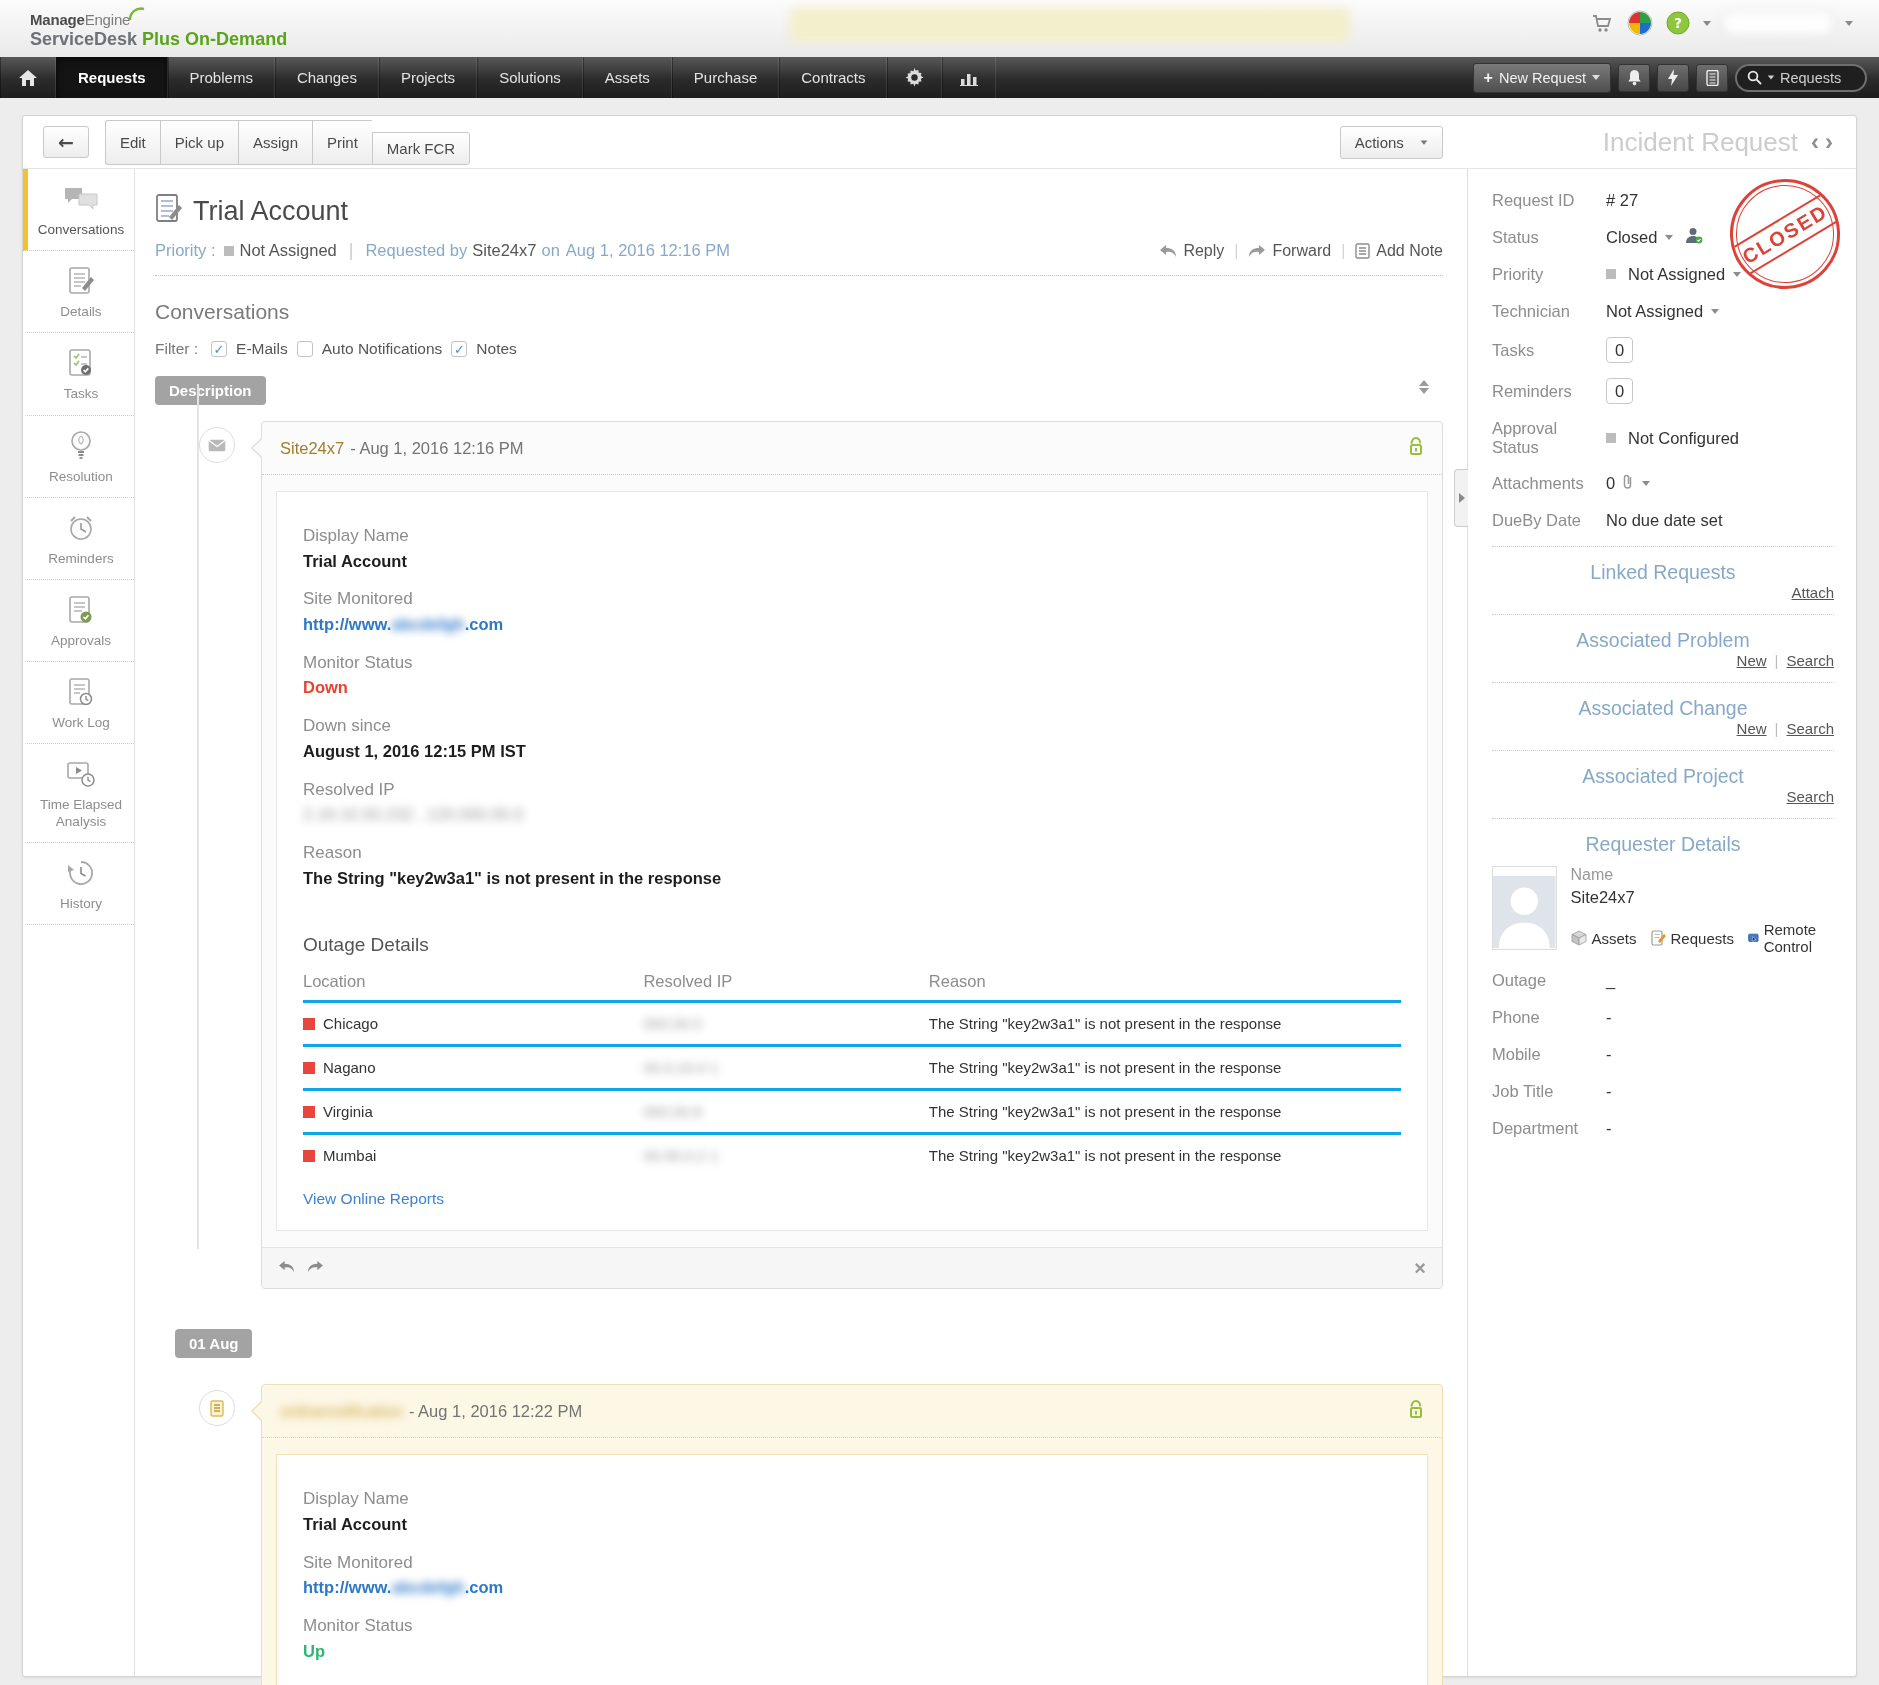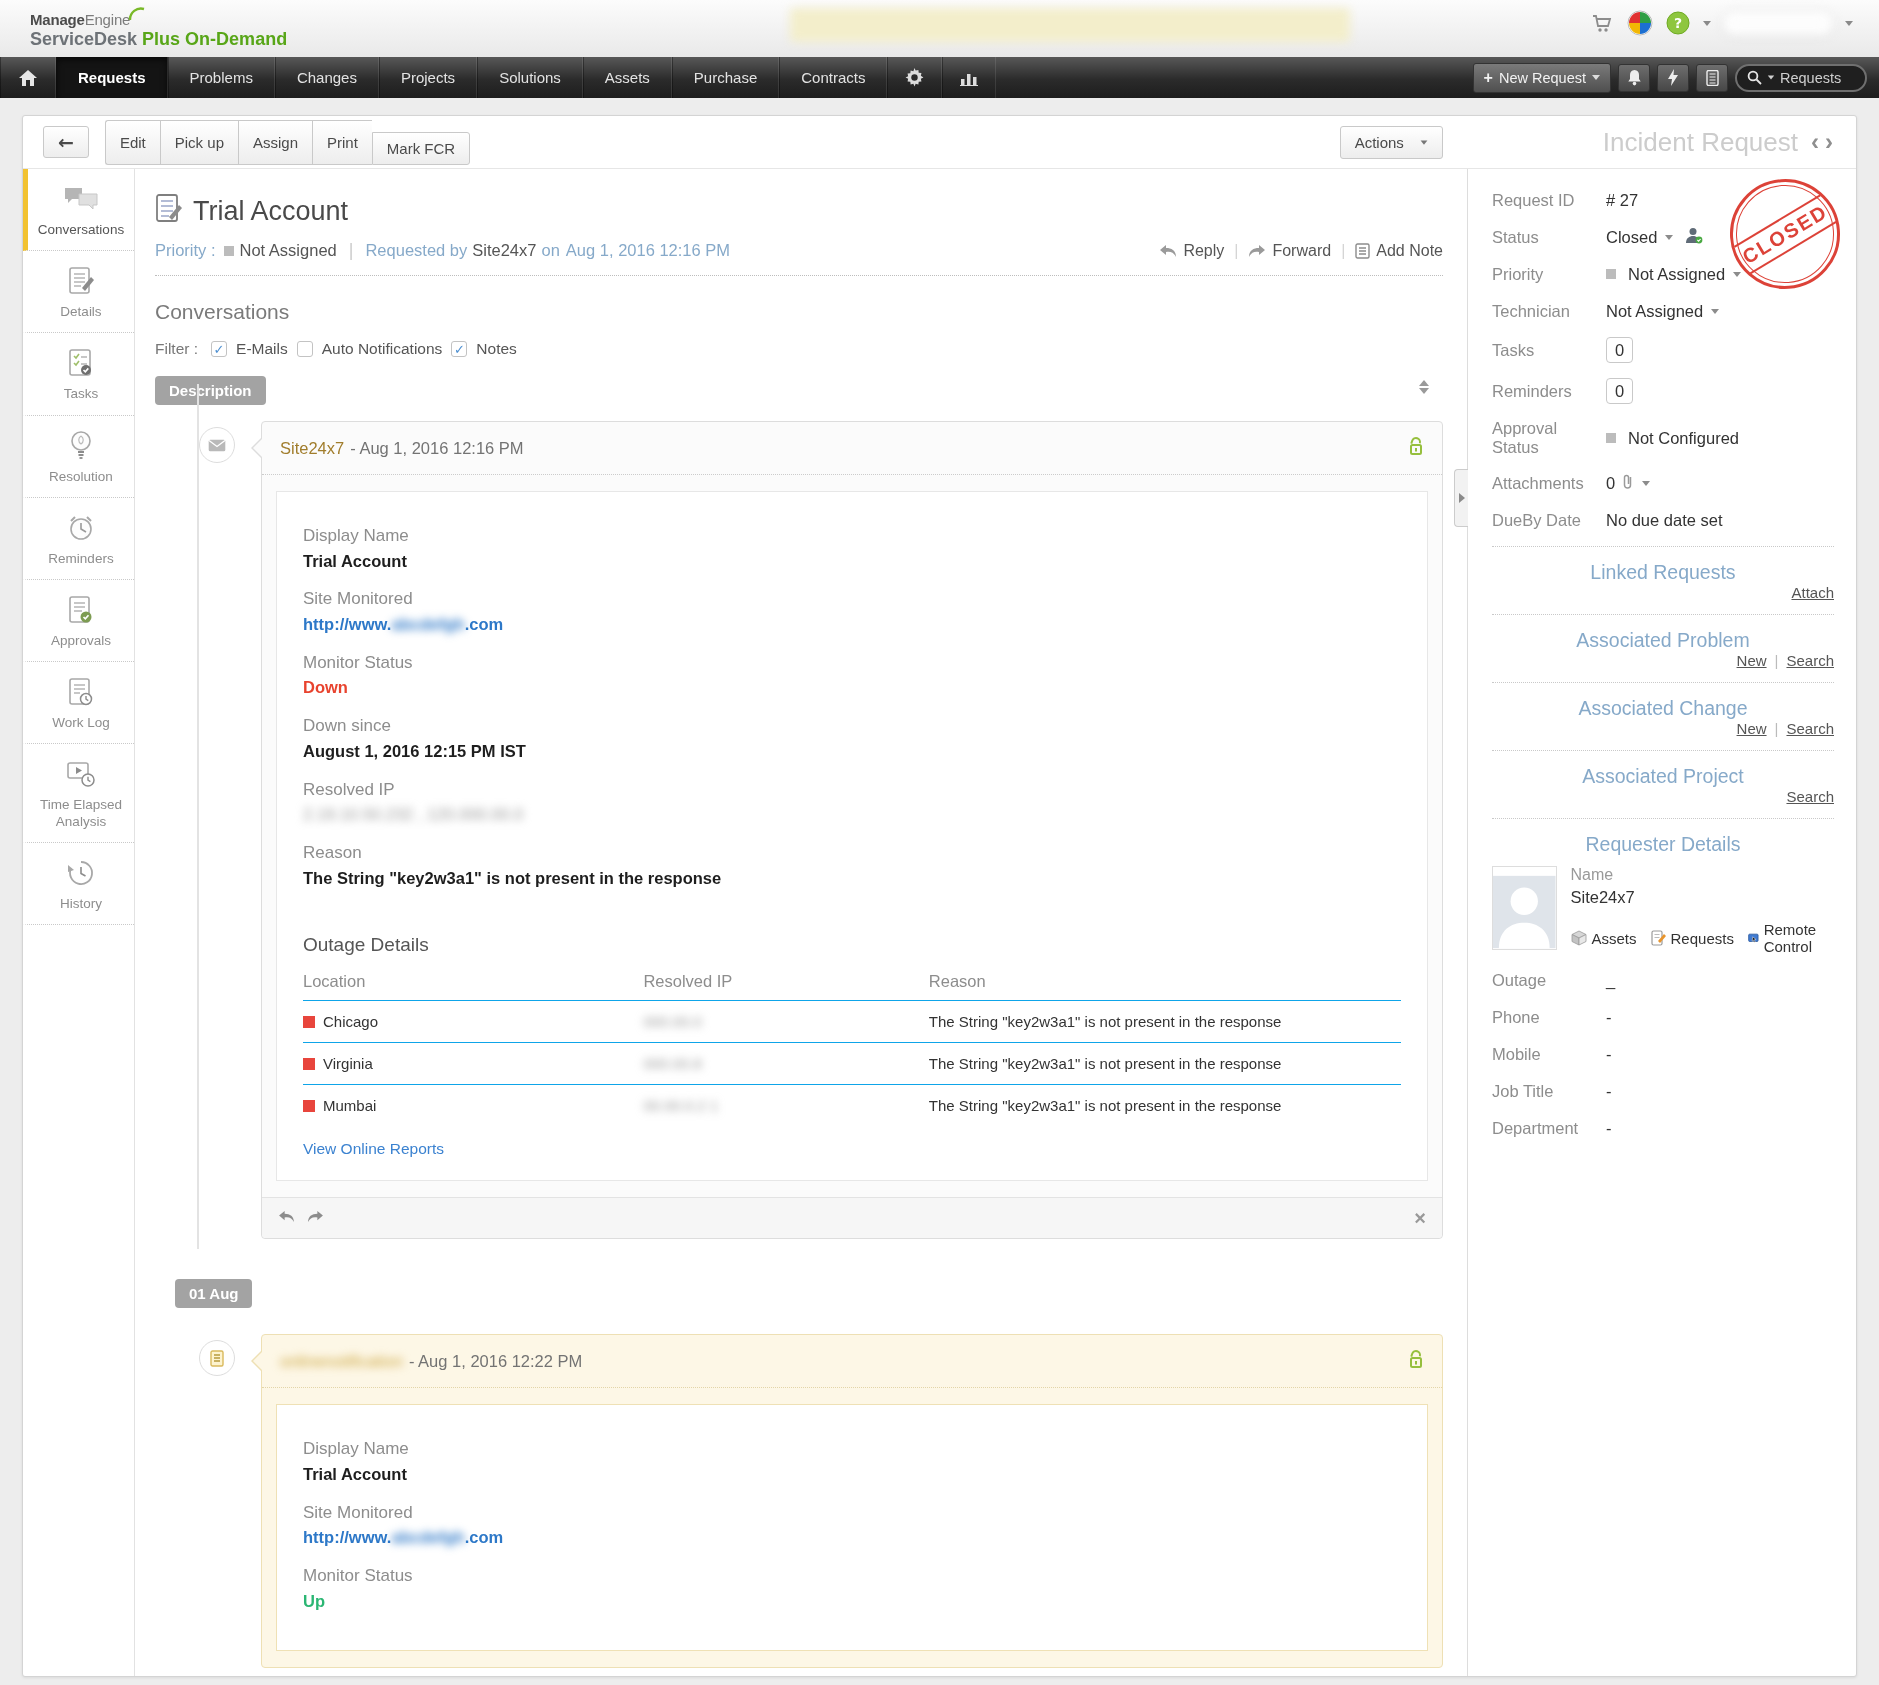--- a/index.html
+++ b/index.html
@@ -110,21 +110,21 @@
   .fgrp .fl { color:#8d8d8d; font-size:17px; line-height:1.45; }
   .fgrp .fv { color:#1e1e1e; font-size:16.5px; font-weight:bold; line-height:1.5; }
   .fv.link { color:#2d78c8; }
   .fv .red { color:#e8432e; }
   .fv .green { color:#2bb673; }
   .ip-blur { color:#9a9a9a; filter:blur(4px); font-weight:normal; }
   .url-blur { filter:blur(4px); }
   .outage-h { font-size:19px; color:#555; font-weight:normal; margin:44px 0 6px; }
   table.outage { width:100%; border-collapse:collapse; }
   table.outage th { text-align:left; font-weight:normal; color:#8d8d8d; font-size:16.5px; padding:10px 0 9px; }
-  table.outage td { border-top:1px solid #0ea5e9; padding:12px 0; font-size:15px; color:#333; }
+  table.outage td { border-top:3px solid #0ea5e9; padding:12px 0; font-size:15px; color:#333; }
   table.outage .c1 { width:31%; } table.outage .c2 { width:26%; } table.outage .c3 { width:43%; }
   .redsq { display:inline-block; width:12px; height:12px; background:#e8453c; margin-right:8px; vertical-align:-1px; }
   .vor { display:inline-block; color:#3b82d0; font-size:15.5px; margin-top:14px; cursor:pointer; }
   .card-ft { border-top:1px solid #e3e3e3; background:#f6f6f6; border-radius:0 0 4px 4px;
     padding:10px 16px; display:flex; align-items:center; gap:12px; }
   .ft-x { margin-left:auto; color:#999; font-size:20px; font-weight:bold; cursor:pointer; line-height:1; }
 
   .date-badge { margin:40px 0 0 20px; position:relative; z-index:2; }
 
   .msg.note .card { background:#fdf7e6; border-color:#eee0b4; }
@@ -531,20 +531,25 @@
                 <th class="c1">Location</th>
                 <th class="c2">Resolved IP</th>
                 <th class="c3">Reason</th>
               </tr>
               <tr>
                 <td><span class="redsq"></span><span>Chicago</span></td>
                 <td><span class="ip-blur">000.00.0</span></td>
                 <td>The String "key2w3a1" is not present in the response</td>
               </tr>
               <tr>
+                <td><span class="redsq"></span><span>Nagano</span></td>
+                <td><span class="ip-blur">00.0.24.0 1</span></td>
+                <td>The String "key2w3a1" is not present in the response</td>
+              </tr>
+              <tr>
                 <td><span class="redsq"></span><span>Virginia</span></td>
                 <td><span class="ip-blur">000.00.8</span></td>
                 <td>The String "key2w3a1" is not present in the response</td>
               </tr>
               <tr>
                 <td><span class="redsq"></span><span>Mumbai</span></td>
                 <td><span class="ip-blur">00.00.0.2 1</span></td>
                 <td>The String "key2w3a1" is not present in the response</td>
               </tr>
             </tbody>

